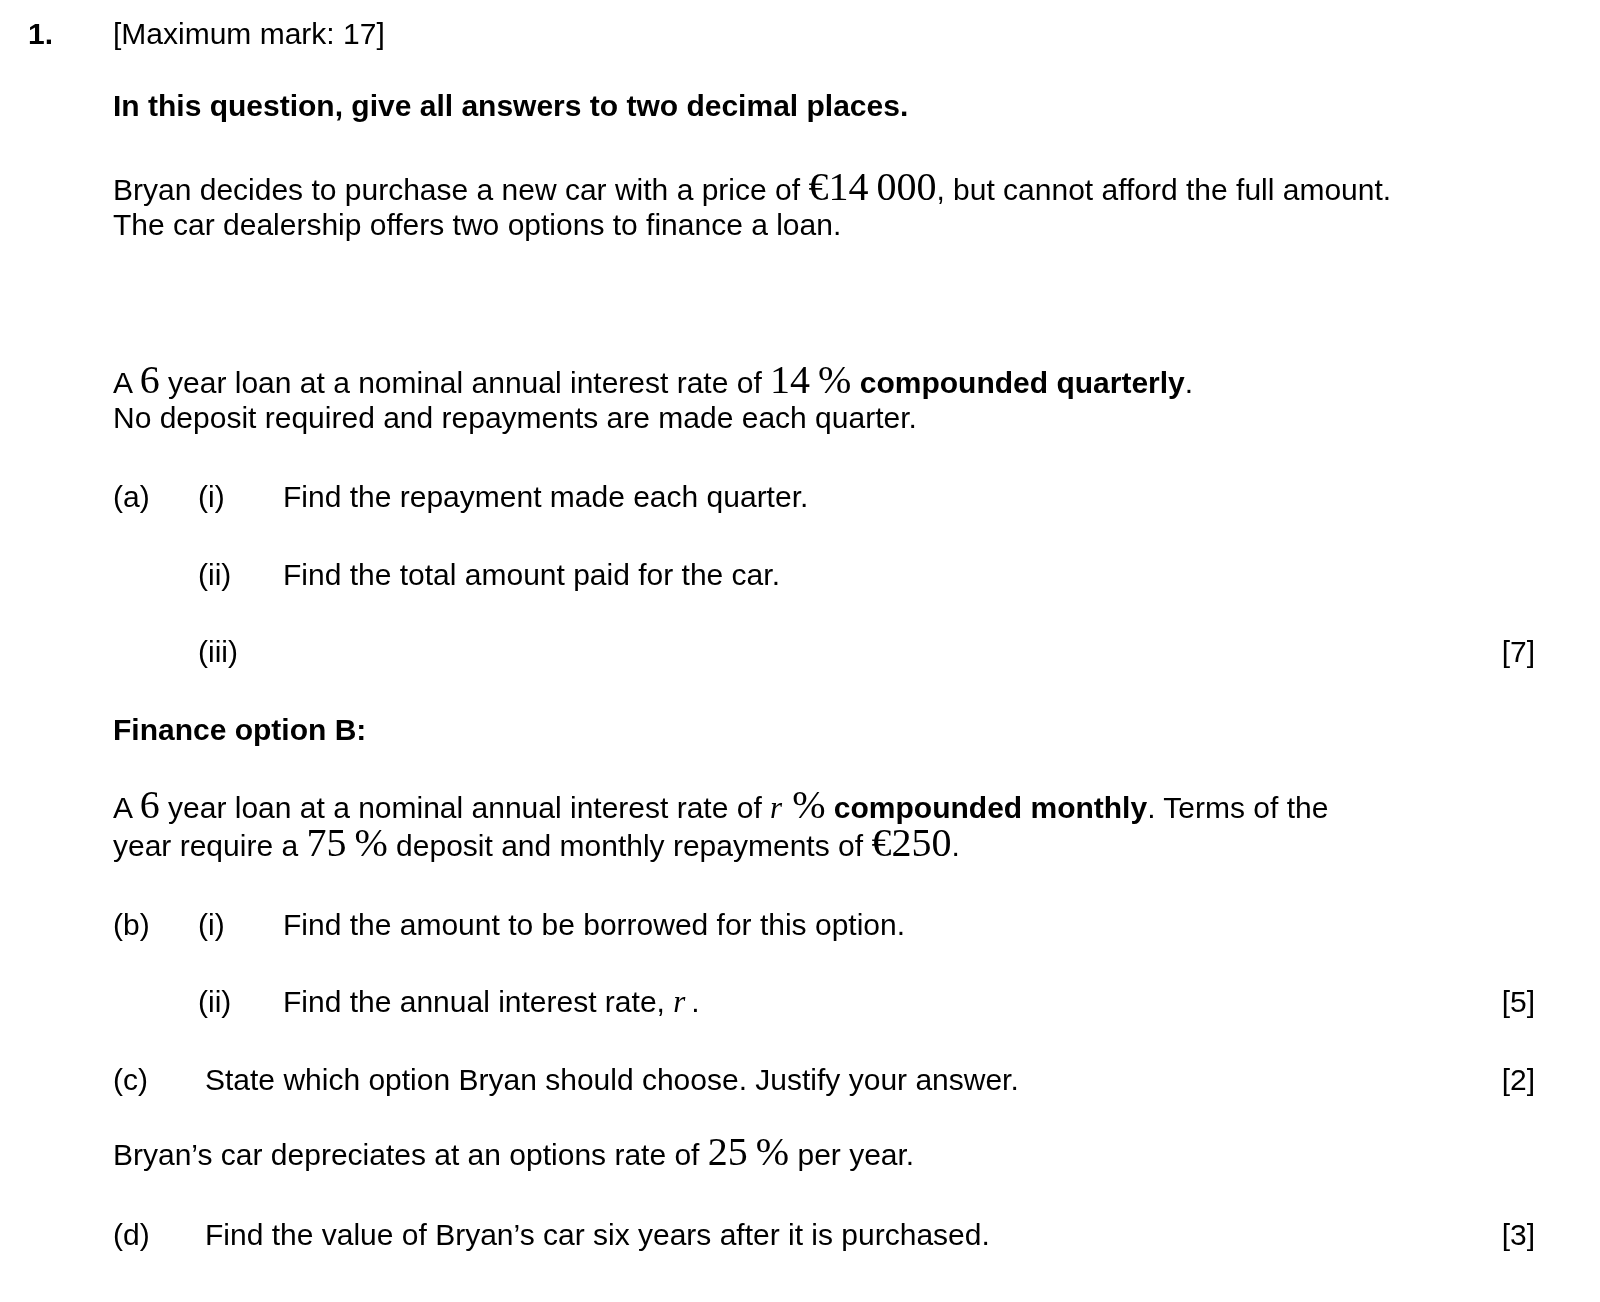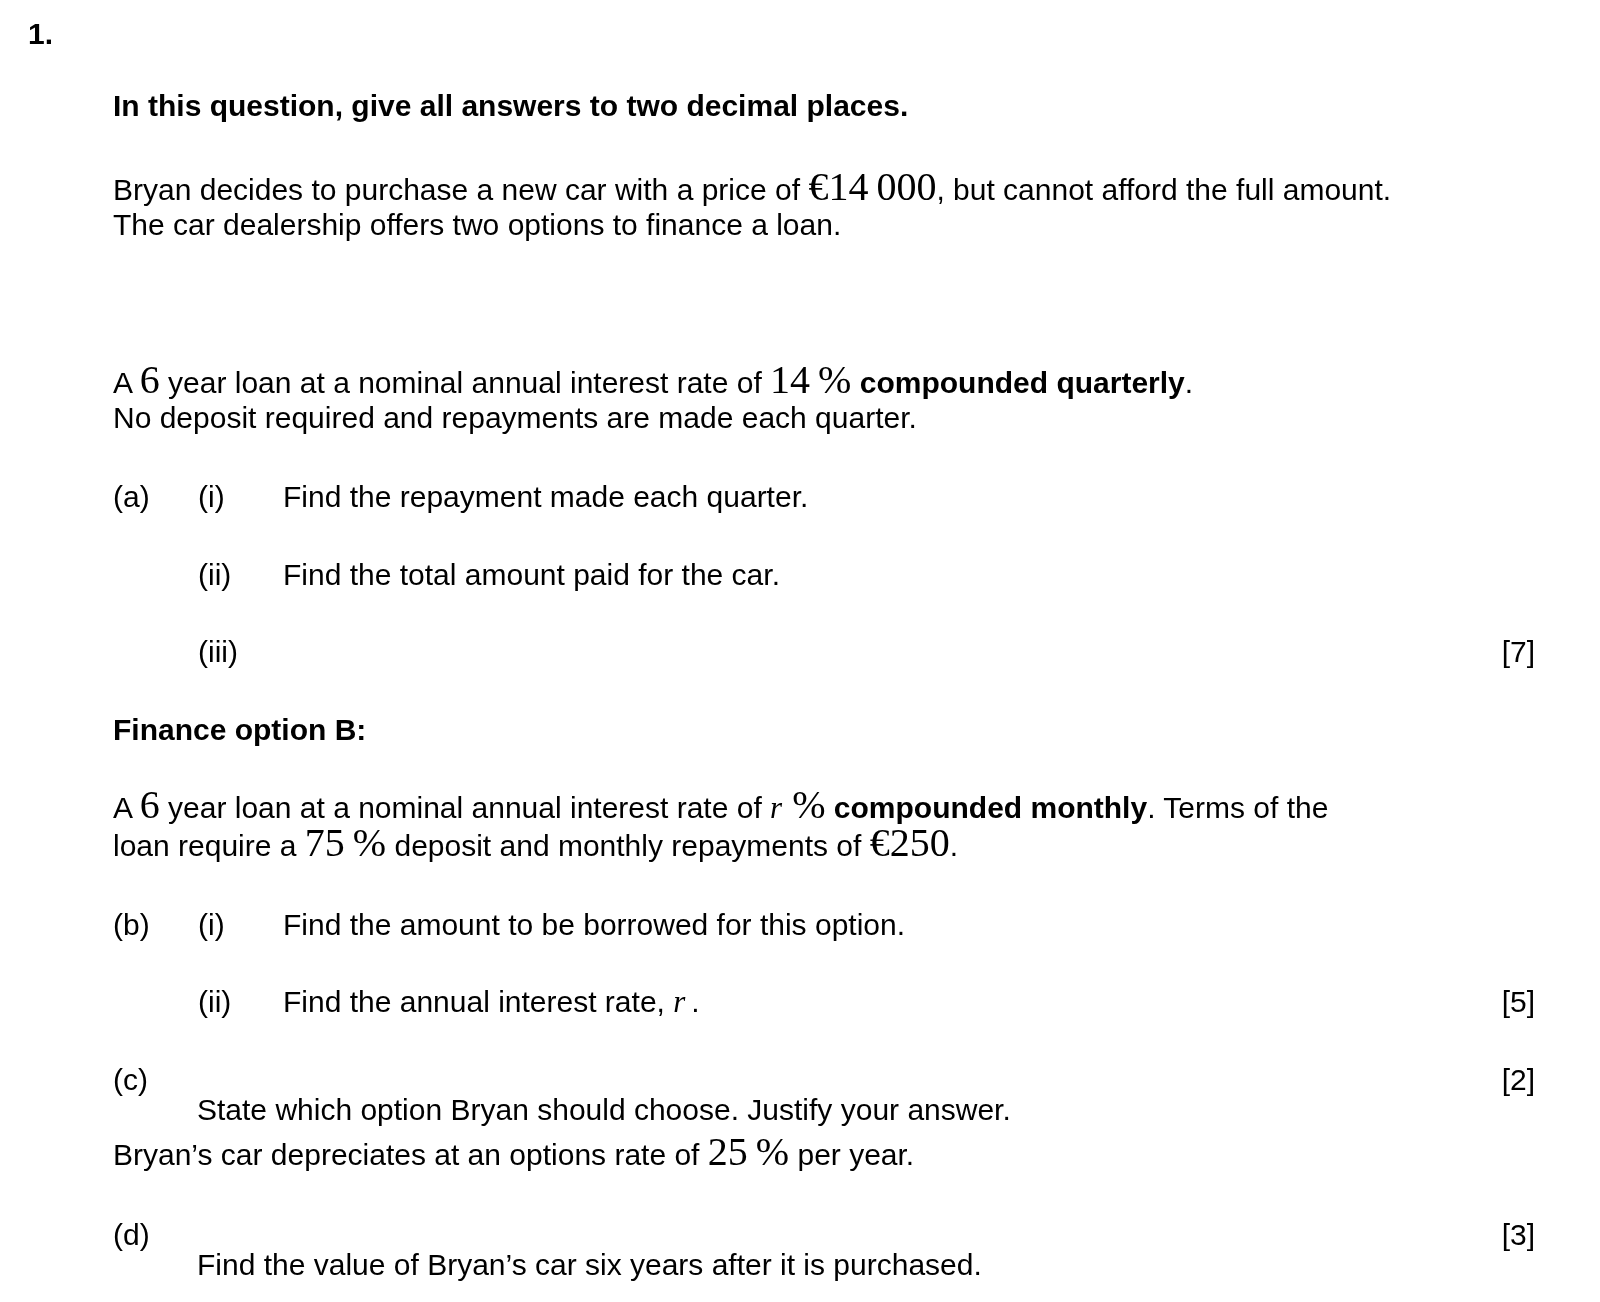--- a/index.html
+++ b/index.html
@@ -24,33 +24,34 @@
     right: 0;
     height: 38px;
     line-height: 38px;
     white-space: nowrap;
   }
   .at { position: absolute; top: 0; }
   .col-qnum  { left: 28px;  }
   .col-body  { left: 113px; }
   .col-sub   { left: 198px; }
   .col-text  { left: 283px; }
-  .col-ctext { left: 197px; margin-top: 30px; }
+  .col-ctext { left: 205px; }
   .marks { position: absolute; right: 65px; top: 0; }
   .b  { font-weight: bold; }
   .m  { font-family: "Liberation Serif", serif; font-size: 40px; }
   .mi { font-family: "Liberation Serif", serif; font-size: 31px; font-style: italic; }
 </style>
 </head>
 <body>
 
 <div class="page">
 
   <div class="row" style="top:15px">
     <span class="at col-qnum b">1.</span>
+      <span class="at col-body">[Maximum mark: 17]</span>
   </div>
 
   <div class="row" style="top:87px">
     <span class="at col-body b">In this question, give all answers to two decimal places.</span>
   </div>
 
   <div class="row" style="top:168px">
     <span class="at col-body"><span class="seg">Bryan decides to purchase a new car with a price of </span><span class="seg m">€14 000</span><span class="seg">, but cannot afford the full amount.</span></span>
   </div>
   <div class="row" style="top:206px">
@@ -82,21 +83,21 @@
   </div>
 
   <div class="row" style="top:711px">
     <span class="at col-body b">Finance option B:</span>
   </div>
 
   <div class="row" style="top:786px">
     <span class="at col-body"><span class="seg">A </span><span class="seg m">6</span><span class="seg"> year loan at a nominal annual interest rate of </span><span class="seg mi">r</span><span class="seg m"> %</span><span class="seg"> </span><span class="seg b">compounded monthly</span><span class="seg">. Terms of the</span></span>
   </div>
   <div class="row" style="top:824px">
-    <span class="at col-body"><span class="seg">loan require a </span><span class="seg m">75 %</span><span class="seg"> deposit and monthly repayments of </span><span class="seg m">€250</span><span class="seg">.</span></span>
+    <span class="at col-body"><span class="seg">year require a </span><span class="seg m">75 %</span><span class="seg"> deposit and monthly repayments of </span><span class="seg m">€250</span><span class="seg">.</span></span>
   </div>
 
   <div class="row" style="top:906px">
     <span class="at col-body">(b)</span>
       <span class="at col-sub">(i)</span>
       <span class="at col-text"><span class="seg">Find the amount to be borrowed for this option.</span></span>
   </div>
 
   <div class="row" style="top:983px">
     <span class="at col-sub">(ii)</span>

